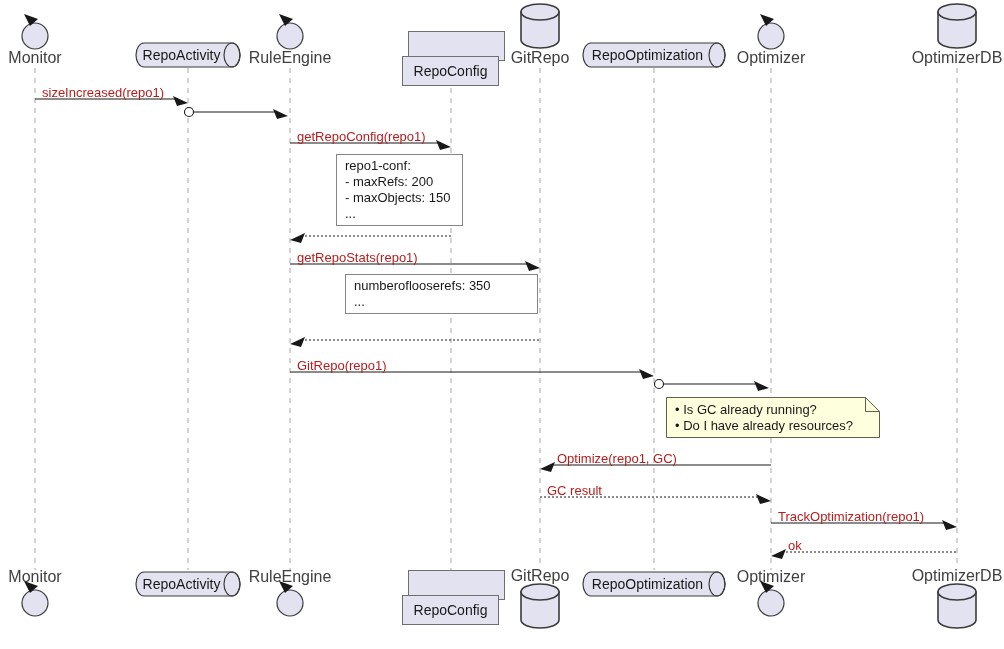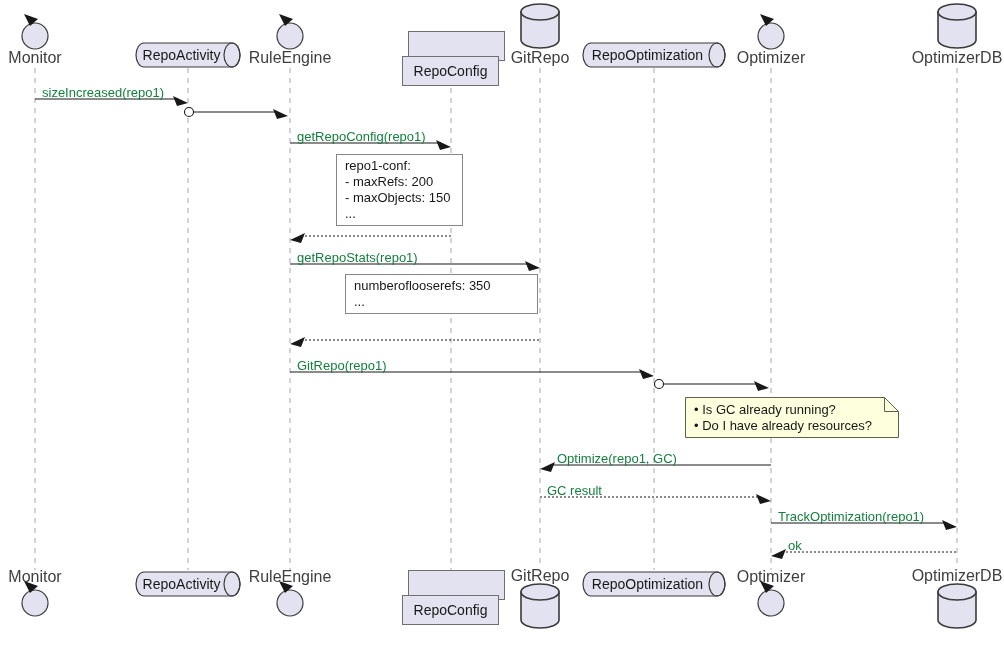--- a/index.html
+++ b/index.html
@@ -7,21 +7,21 @@
     position:relative; width:1004px; height:649px; overflow:hidden;
     background:#ffffff; font-family:"Liberation Sans", sans-serif; color:#181818;
   }
   #stage svg.canvas { position:absolute; left:0; top:0; }
   .abs { position:absolute; }
   .pname {
     position:absolute; transform:translateX(-50%);
     font-size:16px; white-space:nowrap; color:#404040;
   }
   .mlabel {
-    position:absolute; font-size:13px; white-space:nowrap; color:#15803d;
+    position:absolute; font-size:13px; white-space:nowrap; color:#b91c1c;
   }
   .queue { position:absolute; }
   .queue .qlabel {
     position:absolute; left:0; top:0; right:0; bottom:0;
     display:flex; align-items:center; justify-content:center;
     padding-right:13px; font-size:14px;
   }
   .coll { position:absolute; }
   .coll .back {
     position:absolute; left:6px; top:0; width:95px; height:28px;
@@ -30,21 +30,21 @@
   .coll .front {
     position:absolute; left:0; top:5px; width:95px; height:28px;
     background:#E2E2F0; border:1px solid #6f6f6f;
     display:flex; align-items:center; justify-content:center; font-size:14px;margin-top:20px;
   }
   .result-box {
     position:absolute; background:#ffffff; border:1px solid #868686;
     font-size:13px; line-height:16px; padding:3px 8px; white-space:nowrap;
     box-sizing:border-box;
   }
-  .note { position:absolute; width:182px; height:41px;margin-left:19px; }
+  .note { position:absolute; width:182px; height:41px; }
   .note .note-text { position:absolute; left:9px; font-size:13px; white-space:nowrap; }
   .note .note-text::before { content:"• "; }
 </style>
 </head>
 <body>
 
 <div id="stage">
 
   <svg class="canvas" width="1004" height="649">
     <g stroke="#A8A8A8" stroke-width="1" stroke-dasharray="5,5">

